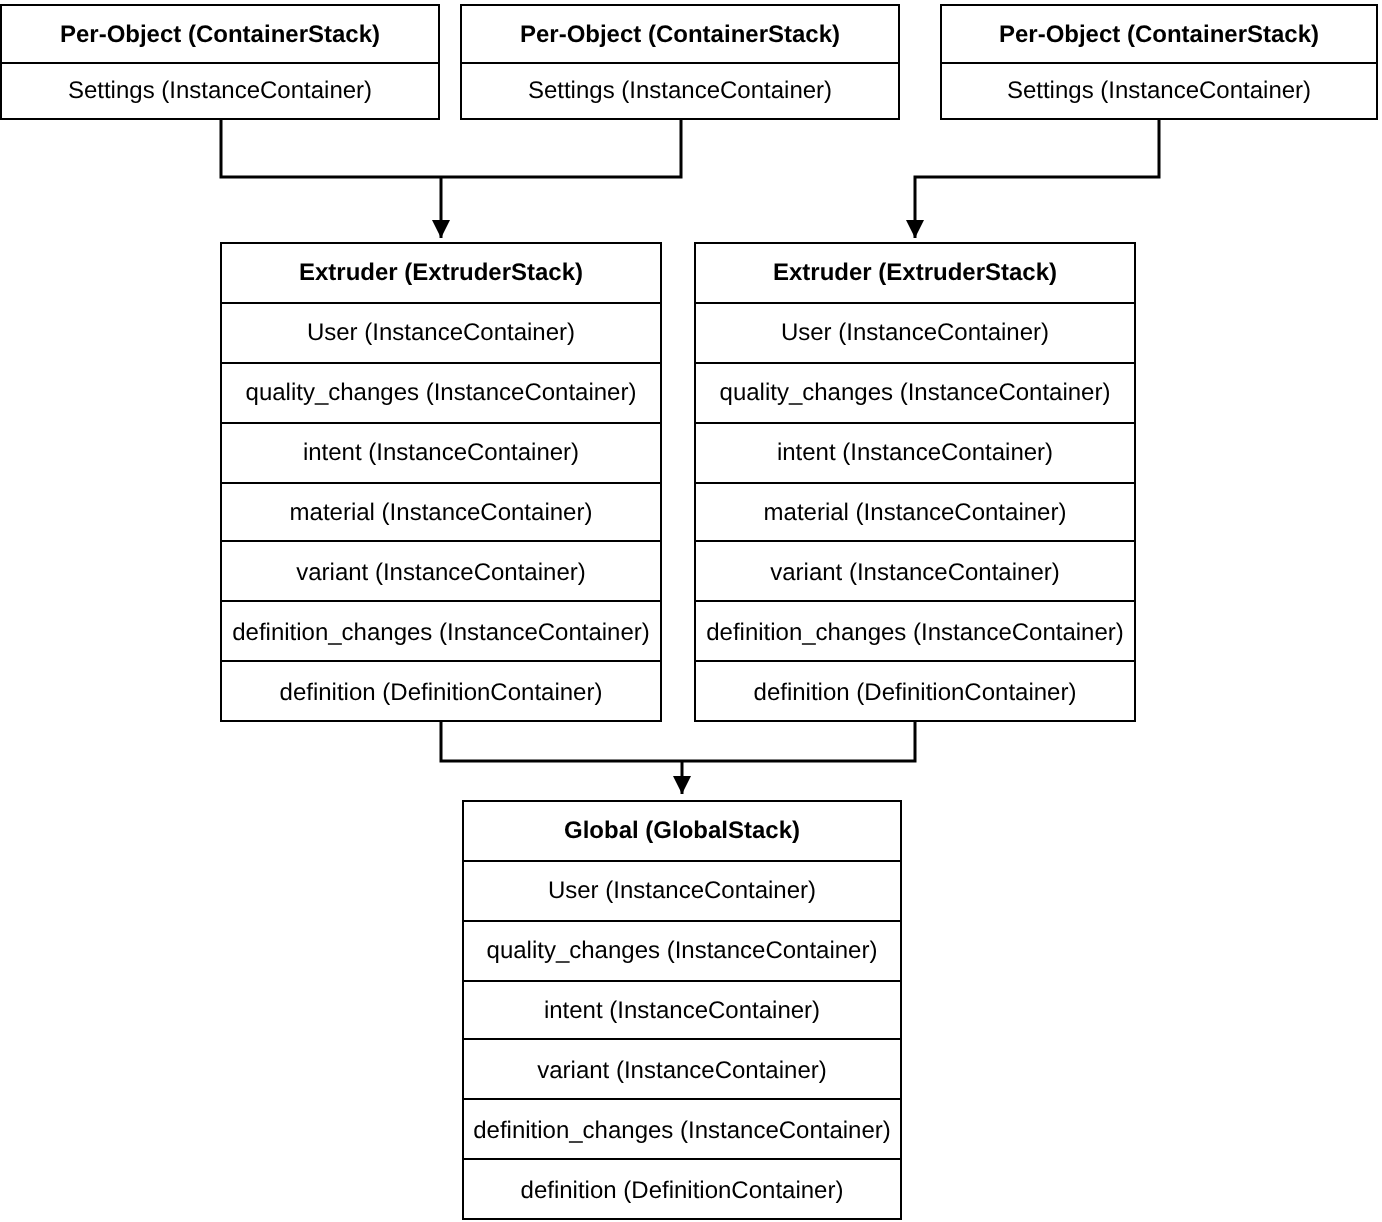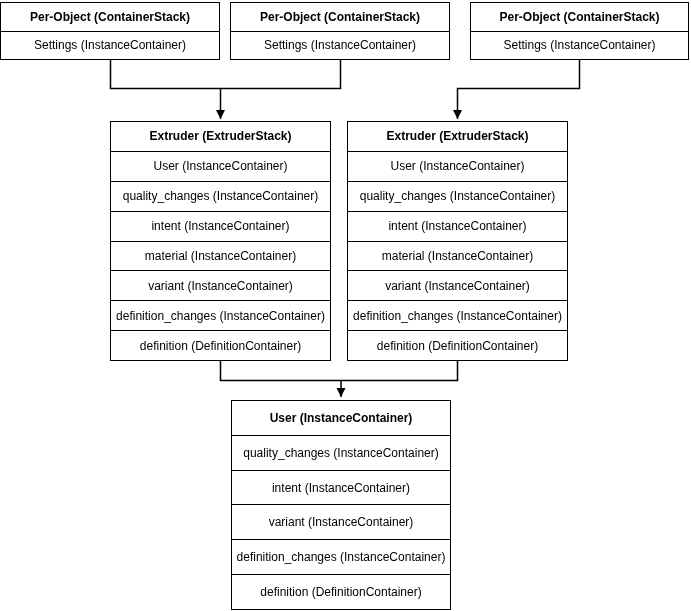--- a/index.html
+++ b/index.html
@@ -102,20 +102,21 @@
     <div class="cell">User (InstanceContainer)</div>
     <div class="cell">quality_changes (InstanceContainer)</div>
     <div class="cell">intent (InstanceContainer)</div>
     <div class="cell">material (InstanceContainer)</div>
     <div class="cell">variant (InstanceContainer)</div>
     <div class="cell">definition_changes (InstanceContainer)</div>
     <div class="cell">definition (DefinitionContainer)</div>
   </div>
 
   <div class="box" style="left:231px; top:400px; width:220px; height:210px;">
+    <div class="cell">Global (GlobalStack)</div>
     <div class="cell">User (InstanceContainer)</div>
     <div class="cell">quality_changes (InstanceContainer)</div>
     <div class="cell">intent (InstanceContainer)</div>
     <div class="cell">variant (InstanceContainer)</div>
     <div class="cell">definition_changes (InstanceContainer)</div>
     <div class="cell">definition (DefinitionContainer)</div>
   </div>
 
 </div>
 

